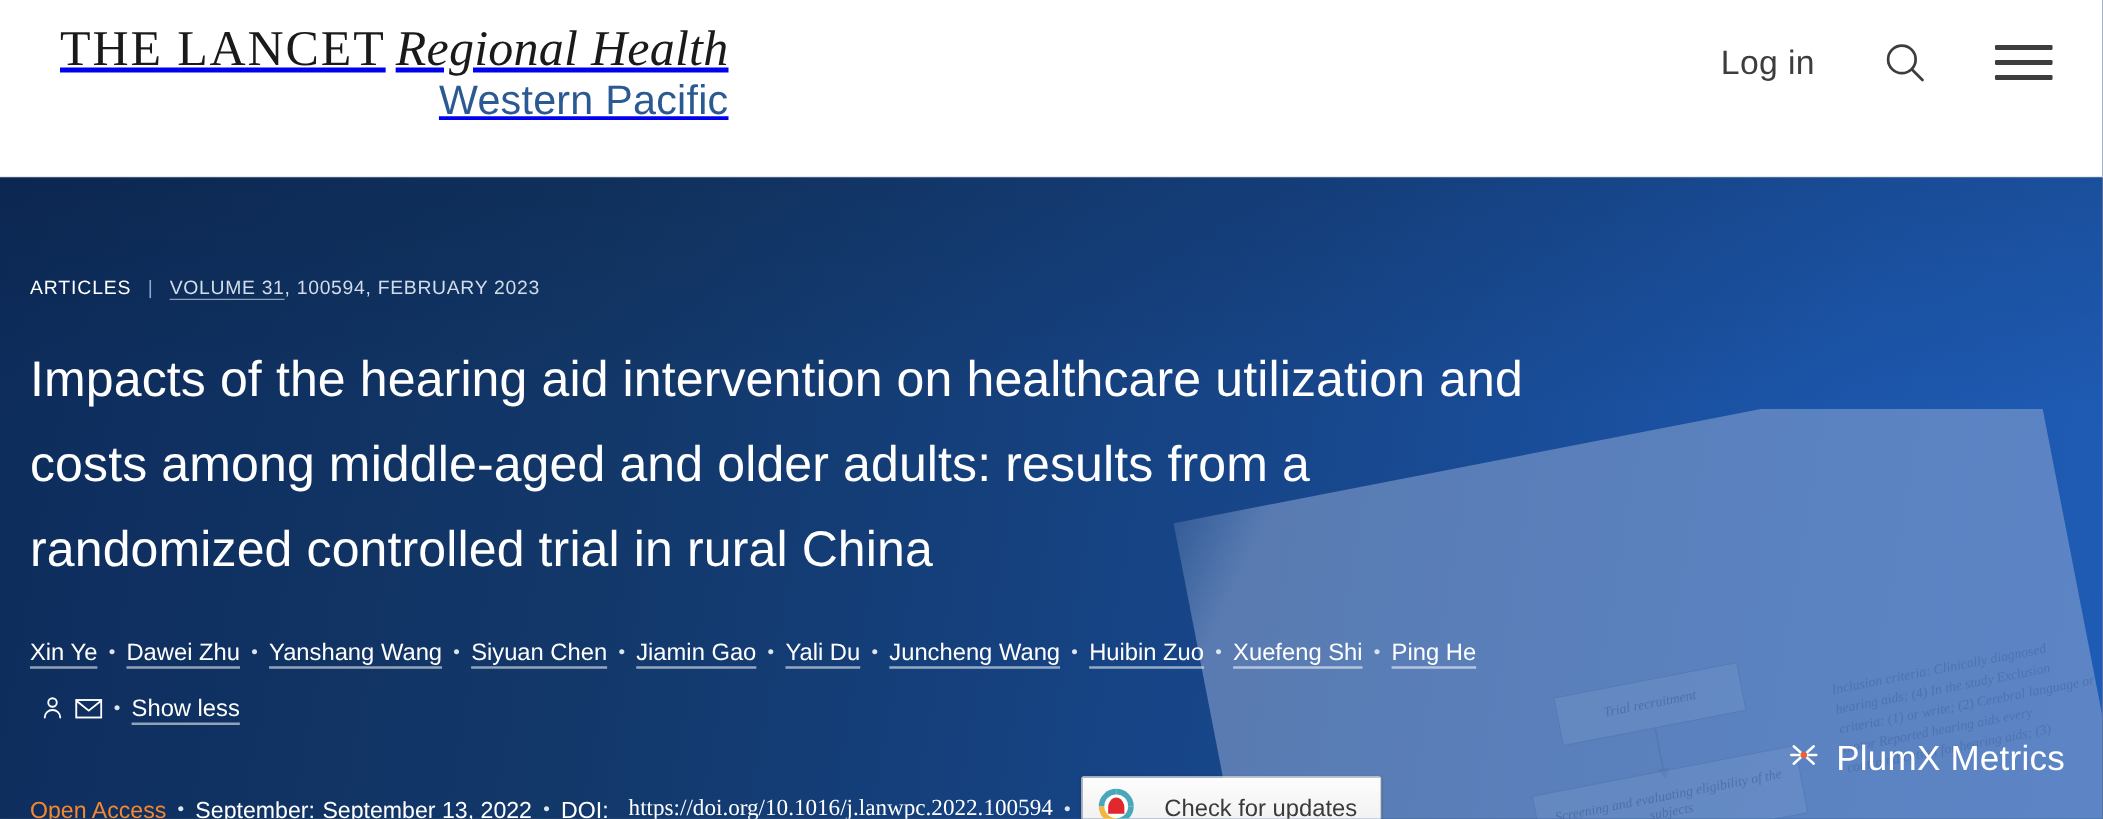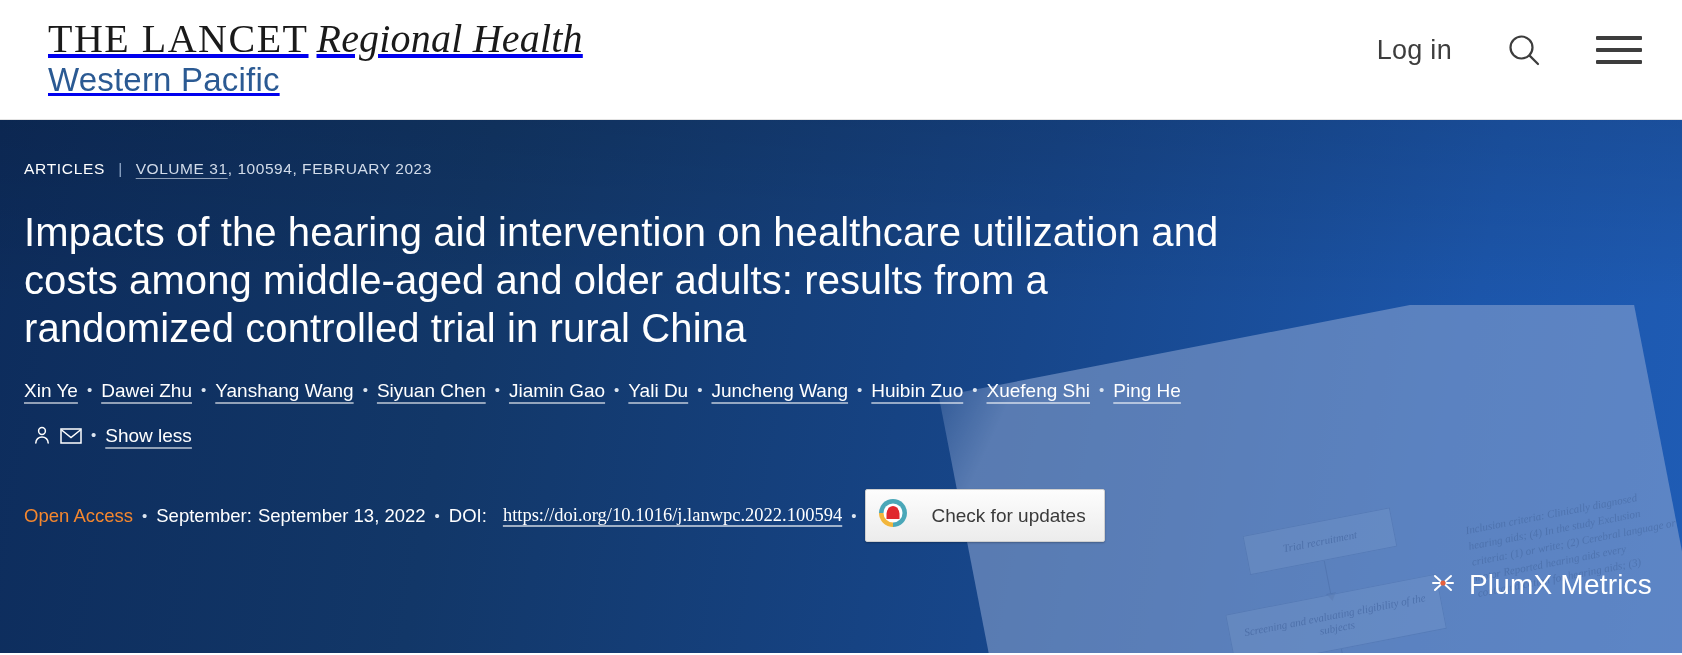--- a/index.html
+++ b/index.html
@@ -6,23 +6,24 @@
   html,body { width:1682px; height:655px; overflow:hidden; }
   body {
     font-family:"Liberation Sans", sans-serif;
     background:#ffffff;
   }
 
   
   .site-header{
     position:relative;
     width:1682px;
-    height:120px;
+    height:142px;
     background:#ffffff;
     border-bottom:1px solid #e3e3e3;
+    text-align:right;
   }
   .brand{
     position:absolute;
     left:48px; top:16px;
     user-select:none;
   }
   .brand-line1{
     font-family:"Liberation Serif", serif;
     font-size:40px;
     line-height:46px;
@@ -181,20 +182,21 @@
   }
   .breadcrumb{
     display:flex;
     align-items:flex-end;
     gap:0;
     font-size:15.5px;
     letter-spacing:.55px;
     color:#c9d6e8;
     margin-bottom:30px;
     white-space:nowrap;
+    margin-top:40px;
   }
   .crumb-articles{
     color:#ffffff;
     text-decoration:none;
     font-weight:400;
     letter-spacing:.7px;
   }
   .crumb-sep{
     color:#92a9c9;
     margin:0 13px;
@@ -202,26 +204,26 @@
   .crumb-volume{
     color:#d2dcea;
     text-decoration:underline;
     text-underline-offset:4px;
     text-decoration-color:rgba(210,220,234,.65);
   }
   .crumb-rest{ color:#d2dcea; }
 
   .article-title{
     font-size:40px;
-    line-height:48px;
+    line-height:68px;
     font-weight:400;
     color:#ffffff;
     letter-spacing:.1px;
     max-width:1240px;
-    margin-bottom:16px;
+    margin-bottom:26px;
   }
 
   .authors{
     max-width:1180px;
     font-size:19px;
     line-height:44px;
     color:#ffffff;
   }
   .author-link{
     color:#ffffff;

